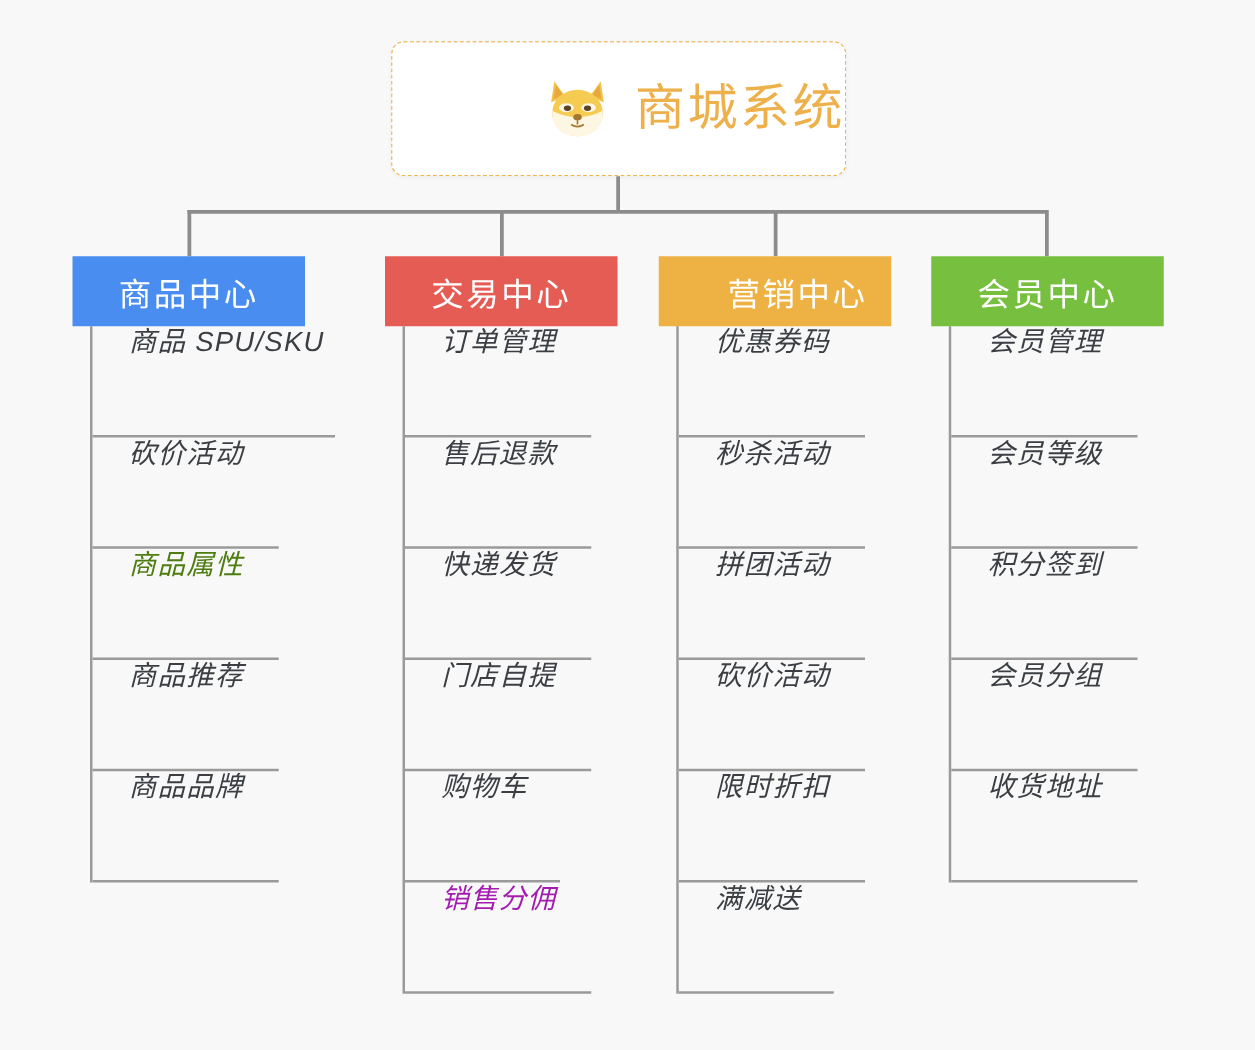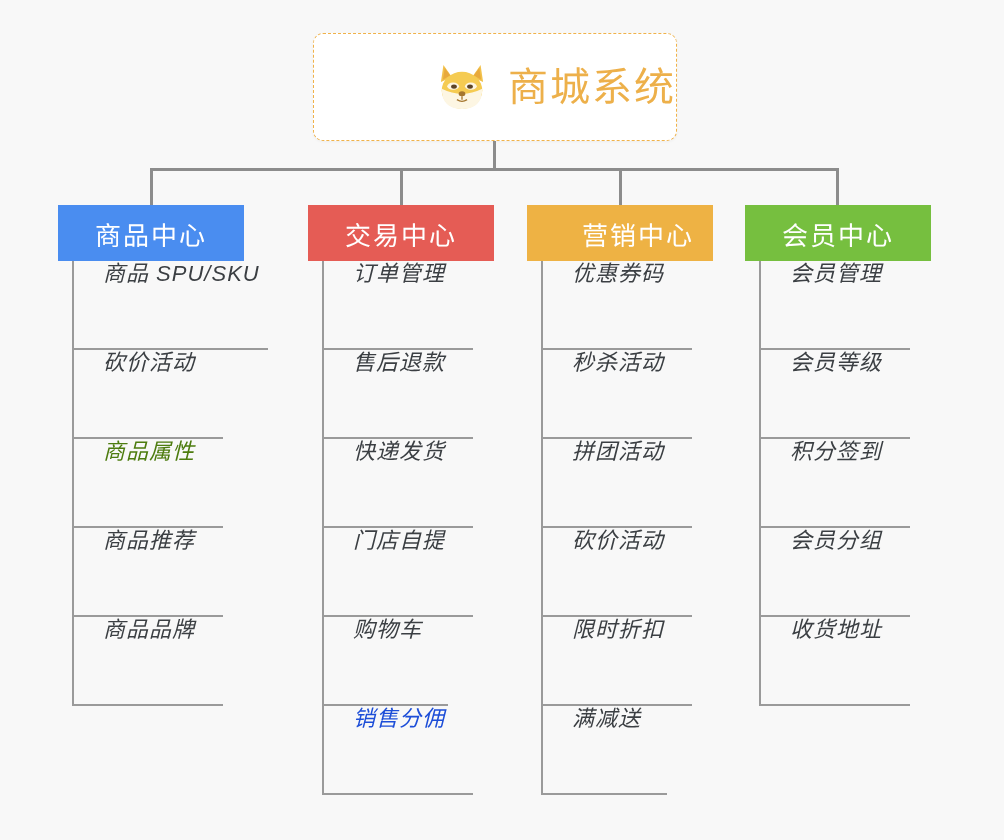--- a/index.html
+++ b/index.html
@@ -200,21 +200,21 @@
       <div class="leaf-item" style="--uw:125px;">
           <span class="leaf-label" style="color: rgb(59, 63, 67);">快递发货</span>
         </div>
       <div class="leaf-item" style="--uw:125px;">
           <span class="leaf-label" style="color: rgb(59, 63, 67);">门店自提</span>
         </div>
       <div class="leaf-item" style="--uw:100px;">
           <span class="leaf-label" style="color: rgb(59, 63, 67);">购物车</span>
         </div>
       <div class="leaf-item" style="--uw:125px;">
-          <span class="leaf-label" style="color: #1d4ed8;">销售分佣</span>
+          <span class="leaf-label" style="color: #a21caf;">销售分佣</span>
         </div>
     </div>
   </div>
 
   <div class="branch" style="left:527px;">
     <div class="branch-header" style="background: rgb(238, 178, 68); padding-left: 36px;">
       <span>营销中心</span>
     </div>
     <div class="leaf-list">
       <div class="leaf-item" style="--uw:125px;">

